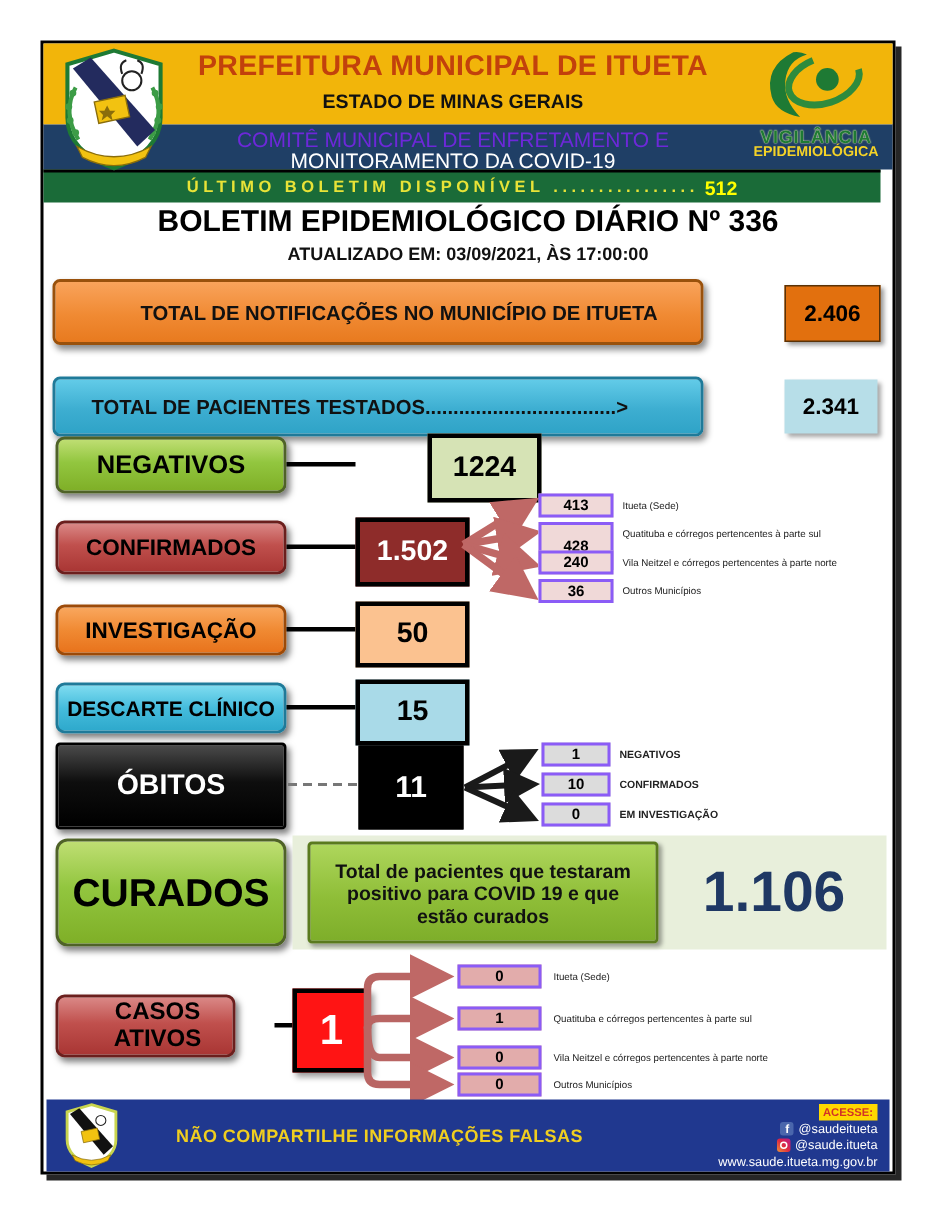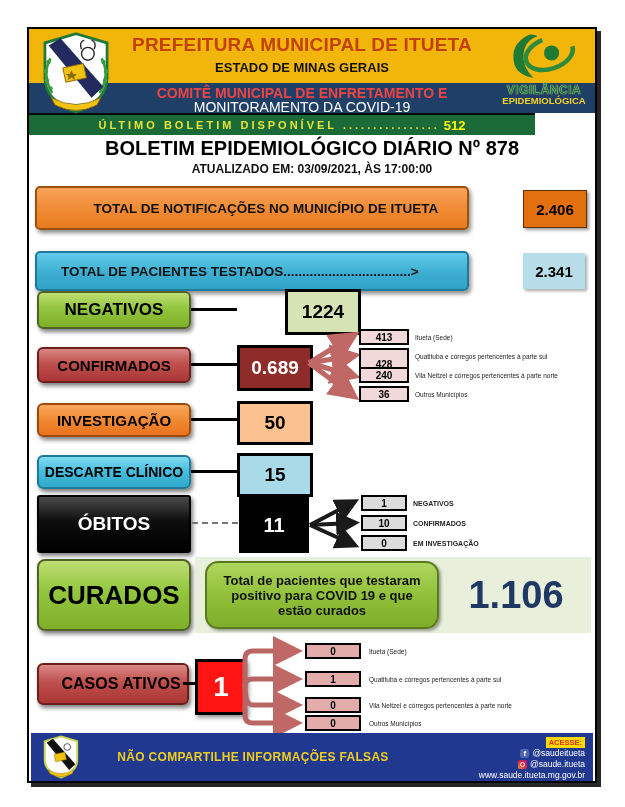--- a/index.html
+++ b/index.html
@@ -7,28 +7,28 @@
         font-family:"Liberation Sans",sans-serif;}
   .frame{position:absolute;left:27px;top:27px;width:566px;height:752px;border:2px solid #000;
          background:#fff;box-shadow:4px 4px 0 rgba(0,0,0,0.85);}
   .abs{position:absolute;}
 
   
   .band-yellow{left:0;top:0;width:566px;height:54px;background:#F2B50A;}
   .band-blue{left:0;top:54px;width:566px;height:30px;background:#1F3F66;}
   .hd-title{left:90px;top:5px;width:366px;text-align:center;font-size:19px;font-weight:bold;color:#c2410c;letter-spacing:.2px;}
   .hd-sub{left:90px;top:31px;width:366px;text-align:center;font-size:13px;font-weight:bold;color:#111;}
-  .hd-com1{left:90px;top:56px;width:366px;text-align:center;font-size:14px;font-weight:bold;color:#ef4444;}
+  .hd-com1{left:90px;top:56px;width:366px;text-align:center;font-size:14px;font-weight:normal;color:#6d28d9;}
   .hd-com2{left:90px;top:70px;width:366px;text-align:center;font-size:14px;font-weight:normal;color:#fff;}
   .crest-large{left:8px;top:2px;width:78px;height:84px;z-index:5;}
   .logo-box{left:468px;top:2px;width:94px;height:82px;z-index:5;text-align:center;}
   .logo-t1{font-size:12px;font-weight:bold;color:#1E7A34;letter-spacing:.5px;line-height:11px;
            text-shadow:0 0 1px #D9E8A8,0 0 1px #D9E8A8;}
   .logo-t2{font-size:9.5px;font-weight:bold;color:#F5D327;line-height:10px;}
-  .green-bar{left:0;top:84px;width:506px;height:22px;background:#1A6B38;border-top:2px solid #000;
+  .green-bar{left:0;top:84px;width:558px;height:22px;background:#1A6B38;border-top:2px solid #000;
              display:flex;align-items:center;justify-content:center;gap:4px;box-sizing:border-box;}
   .gb-label{color:#E8E337;font-size:11px;font-weight:bold;letter-spacing:3px;}
   .gb-num{color:#FFFF00;font-size:13px;font-weight:bold;}
 
   
   .main-title{left:0;top:108px;width:566px;text-align:center;font-size:20px;font-weight:bold;color:#000;}
   .main-sub{left:0;top:133px;width:566px;text-align:center;font-size:12px;font-weight:600;color:#111;}
 
   
   .orange-bar{left:6px;top:157px;width:434px;height:44px;border:2px solid #99510C;border-radius:5px;
@@ -59,50 +59,50 @@
   .row-line{height:3px;background:#000;}
   .neg-btn{left:8px;top:262px;width:154px;height:38px;font-size:17px;}
   .neg-line{left:162px;top:279px;width:46px;}
   .neg-val{left:208px;top:260px;width:70px;height:40px;background:#D6E3B5;border:3px solid #000;font-size:19px;margin-left:48px;}
 
   .conf-btn{left:8px;top:318px;width:154px;height:36px;font-size:15px;}
   .conf-line{left:162px;top:334px;width:46px;}
   .conf-val{left:208px;top:316px;width:70px;height:40px;background:#8E2C2A;border:3px solid #000;font-size:19px;color:#fff;}
 
   .mini-box{display:flex;align-items:center;justify-content:center;font-weight:bold;font-size:10px;
-            border:2px solid #000000;box-sizing:border-box;color:#000;}
+            border:2px solid #8b5cf6;box-sizing:border-box;color:#000;}
   .pink{background:#F0D9D8;}
   .pink2{background:#E2ACAB;}
   .gray{background:#DCDCDC;}
   .mini-label{font-size:6.5px;color:#222;display:flex;align-items:center;}
 
   .inv-btn{left:8px;top:374px;width:154px;height:34px;font-size:15px;}
   .inv-line{left:162px;top:389px;width:46px;}
   .inv-val{left:208px;top:372px;width:70px;height:38px;background:#FBC290;border:3px solid #000;font-size:19px;}
 
   .desc-btn{left:8px;top:426px;width:154px;height:34px;font-size:14px;}
   .desc-line{left:162px;top:441px;width:46px;}
   .desc-val{left:208px;top:424px;width:70px;height:38px;background:#A9DAE8;border:3px solid #000;font-size:19px;}
 
   .obit-btn{left:8px;top:466px;width:154px;height:58px;font-size:19px;}
   .obit-dash{left:163px;top:493px;width:46px;border-top:2px dashed #777;}
   .obit-val{left:210px;top:468px;width:68px;height:54px;background:#000;border:1px solid #000;font-size:20px;color:#fff;}
   .obit-mini-label{font-size:7px;font-weight:600;color:#222;display:flex;align-items:center;}
 
   .cur-btn{left:8px;top:530px;width:154px;height:72px;font-size:26px;border-radius:8px;}
   .cur-pale{left:166px;top:528px;width:396px;height:76px;background:#E8EFDB;}
-  .cur-desc{left:176px;top:532px;width:234px;height:68px;border:2px solid #5A7A1E;border-radius:13px;
+  .cur-desc{left:176px;top:532px;width:234px;height:68px;border:2px solid #5A7A1E;border-radius:3px;
             background:linear-gradient(180deg,#AED65C 0%,#8FBE38 55%,#7EAE2A 100%);
             display:flex;align-items:center;justify-content:center;text-align:center;
             font-size:13px;font-weight:bold;color:#111;padding:3px 10px;box-sizing:border-box;
             box-shadow:2px 2px 3px rgba(0,0,0,.35);}
   .cur-num{left:412px;top:528px;width:150px;height:76px;display:flex;align-items:center;justify-content:center;
            font-size:38px;font-weight:bold;color:#1F3864;}
 
-  .ativ-btn{left:8px;top:634px;width:152px;height:42px;font-size:16px;padding-left:16px;}
+  .ativ-btn{left:8px;top:634px;width:120px;height:42px;font-size:16px;padding-left:16px;}
   .ativ-line{left:154px;top:653px;width:12px;}
   .one-box{left:166px;top:630px;width:46px;height:50px;background:#FF1414;border:3px solid #000;
            display:flex;align-items:center;justify-content:center;font-size:28px;font-weight:bold;color:#fff;
            box-shadow:2px 3px 4px rgba(0,0,0,.4);}
 
   
   .footer{left:2px;top:704px;width:562px;height:48px;background:#20388F;display:flex;align-items:center;}
   .crest-small{width:40px;height:44px;margin-left:10px;flex:0 0 auto;}
   .foot-warning{flex:1;text-align:center;font-size:12px;font-weight:bold;color:#F0CE1F;letter-spacing:.3px;}
   .foot-right{width:160px;text-align:right;padding-right:8px;line-height:11px;}
@@ -155,38 +155,38 @@
       </svg>
       <div class="logo-t1">VIGILÂNCIA</div>
       <div class="logo-t2">EPIDEMIOLÓGICA</div>
     </div>
 
     <div class="abs green-bar">
       <span class="gb-label">ÚLTIMO BOLETIM DISPONÍVEL ................</span>
       <span class="gb-num">512</span>
     </div>
 
-    <div class="abs main-title">BOLETIM EPIDEMIOLÓGICO DIÁRIO Nº 878</div>
+    <div class="abs main-title">BOLETIM EPIDEMIOLÓGICO DIÁRIO Nº 336</div>
     <div class="abs main-sub">ATUALIZADO EM: 03/09/2021, ÀS 17:00:00</div>
 
     <div class="abs orange-bar">
       <div class="ob-l1">TOTAL DE NOTIFICAÇÕES NO MUNICÍPIO DE ITUETA</div>
     </div>
     <div class="abs val-box orange-val">2.406</div>
 
     <div class="abs blue-bar">TOTAL DE PACIENTES TESTADOS..................................&gt;</div>
     <div class="abs val-box blue-val">2.341</div>
 
     <div class="abs btn green-btn neg-btn">NEGATIVOS</div>
     <div class="abs row-line neg-line"></div>
     <div class="abs val-box neg-val">1224</div>
 
     <div class="abs btn red-btn conf-btn">CONFIRMADOS</div>
     <div class="abs row-line conf-line"></div>
-    <div class="abs val-box conf-val">0.689</div>
+    <div class="abs val-box conf-val">1.502</div>
 
     <svg class="abs" style="left:278px;top:294px;" width="52" height="84">
       <defs>
         <marker id="arr-red" markerWidth="6" markerHeight="6" refX="4" refY="3" orient="auto">
           <path d="M0,0 L6,3 L0,6 Z" fill="#BF6866"></path>
         </marker>
         <marker id="arr-blk" markerWidth="6" markerHeight="6" refX="4" refY="3" orient="auto">
           <path d="M0,0 L6,3 L0,6 Z" fill="#1a1a1a"></path>
         </marker>
       </defs>

